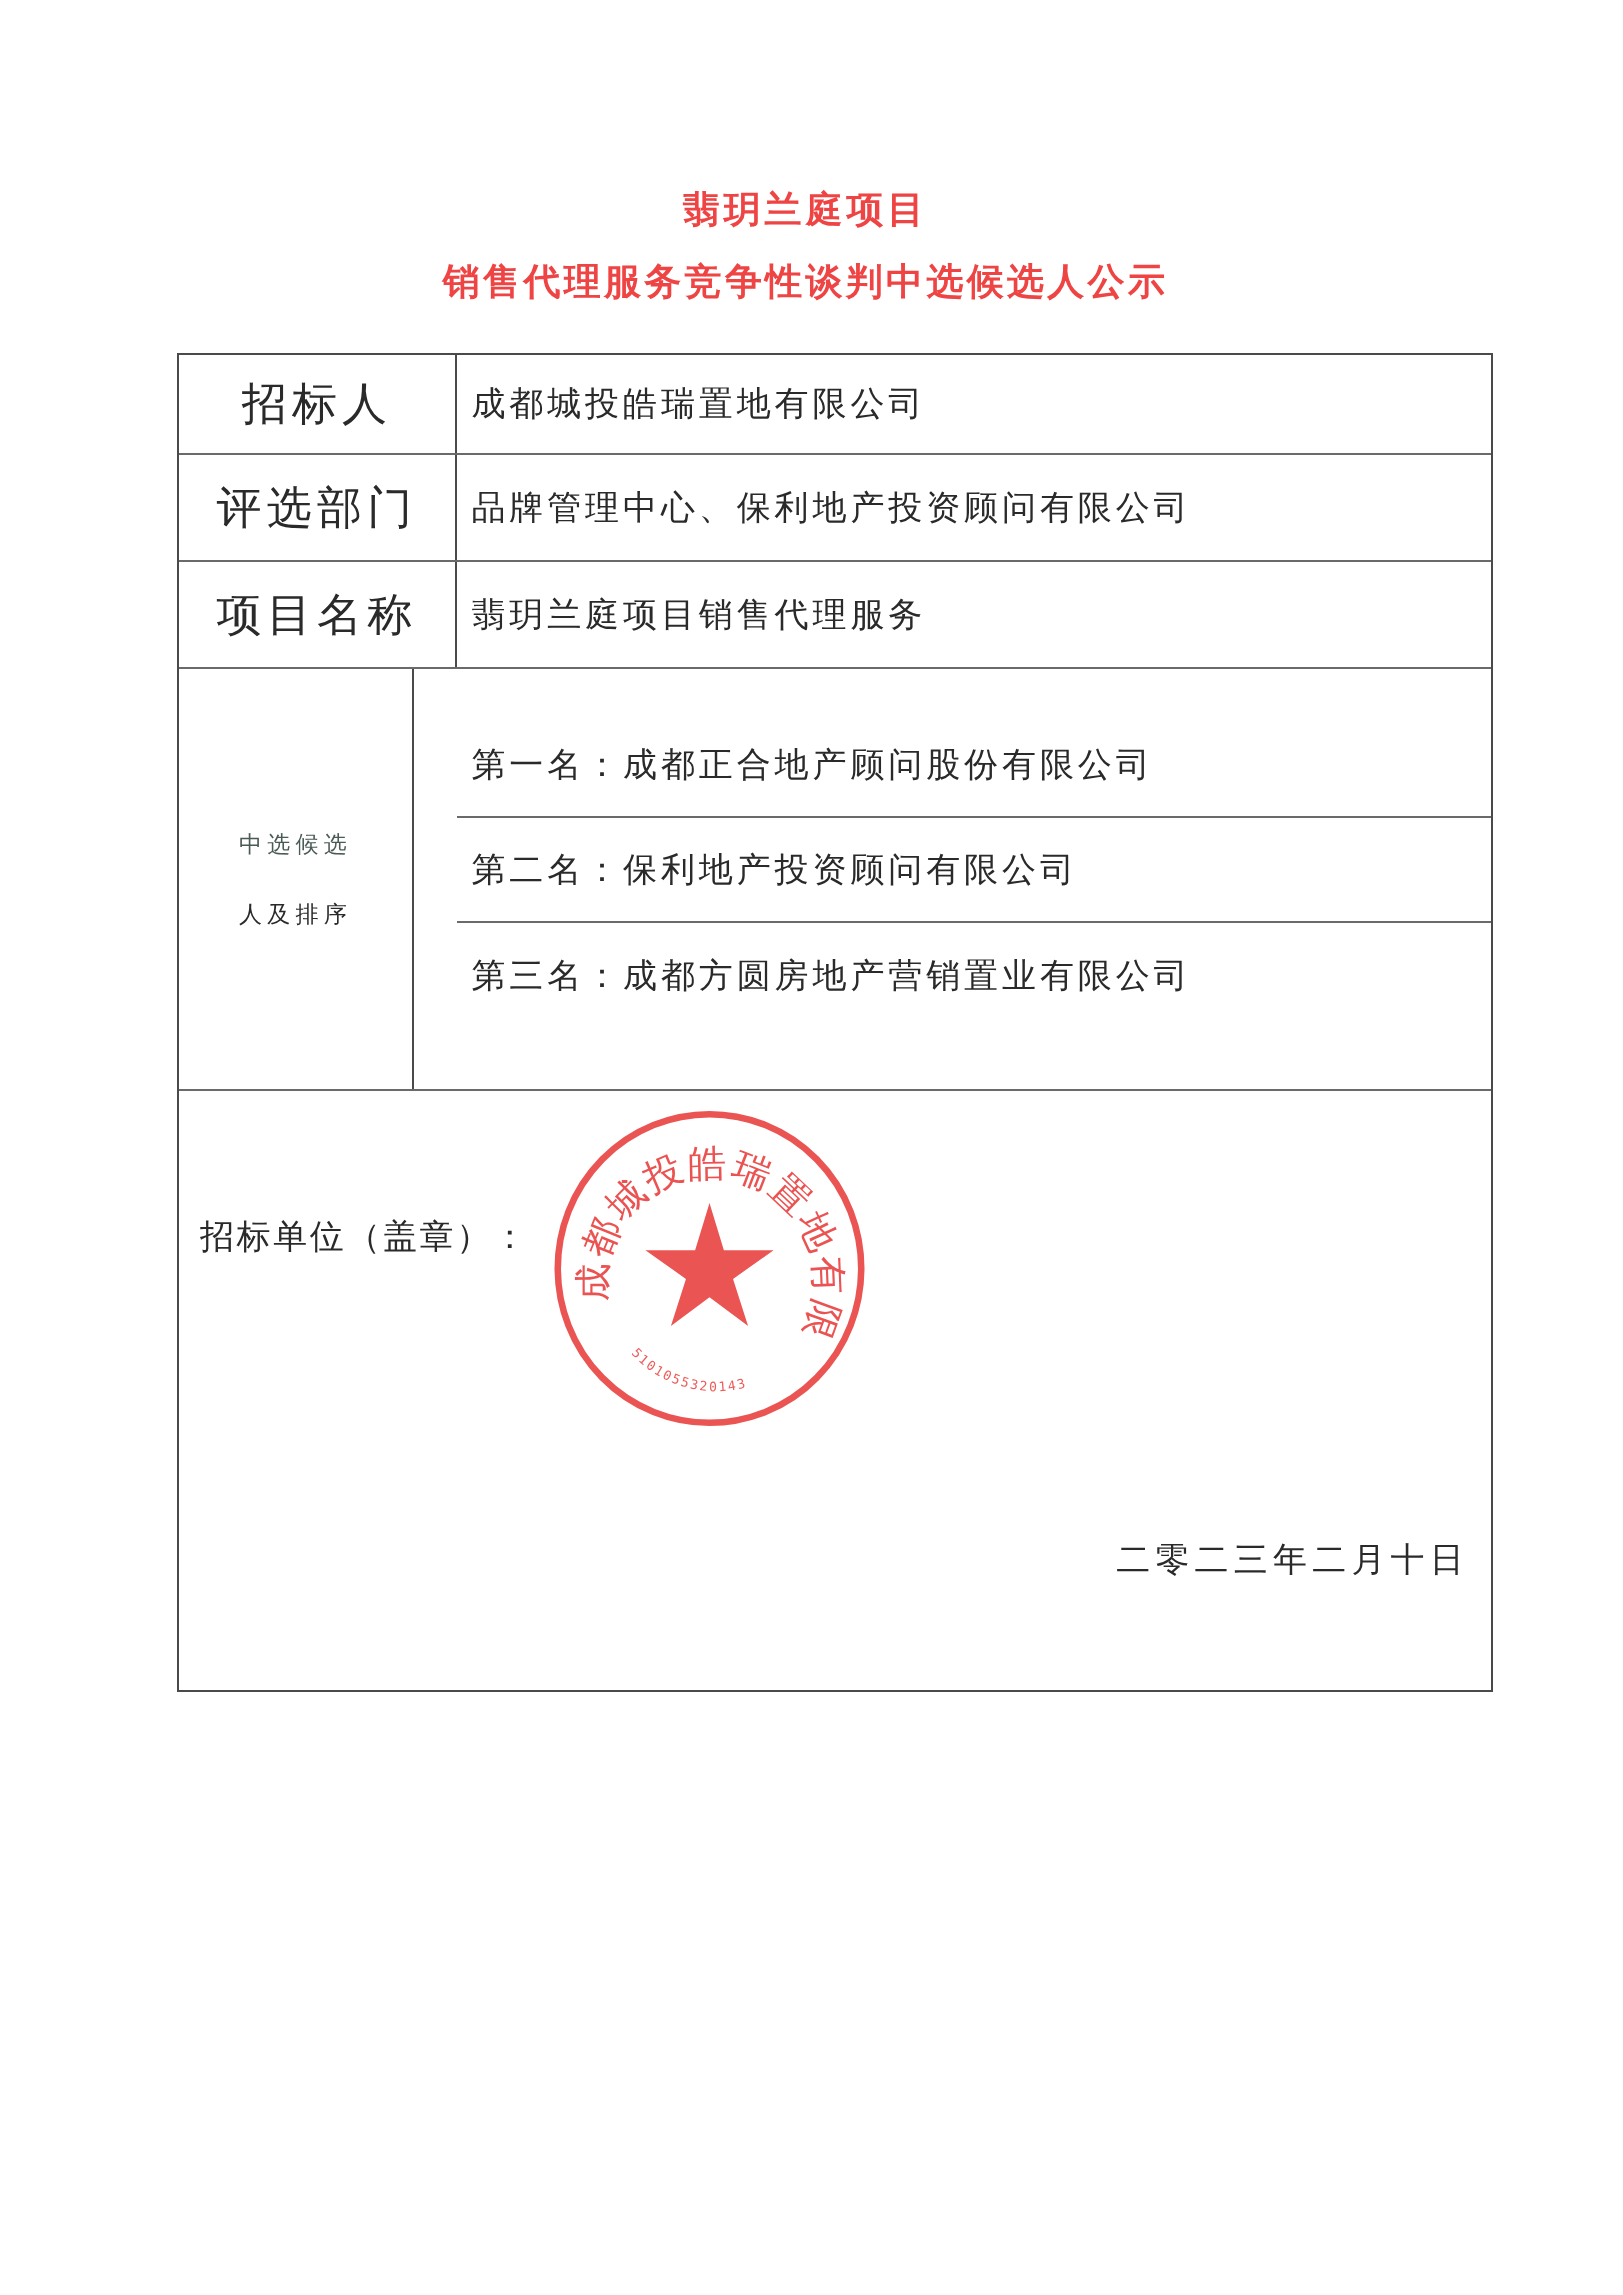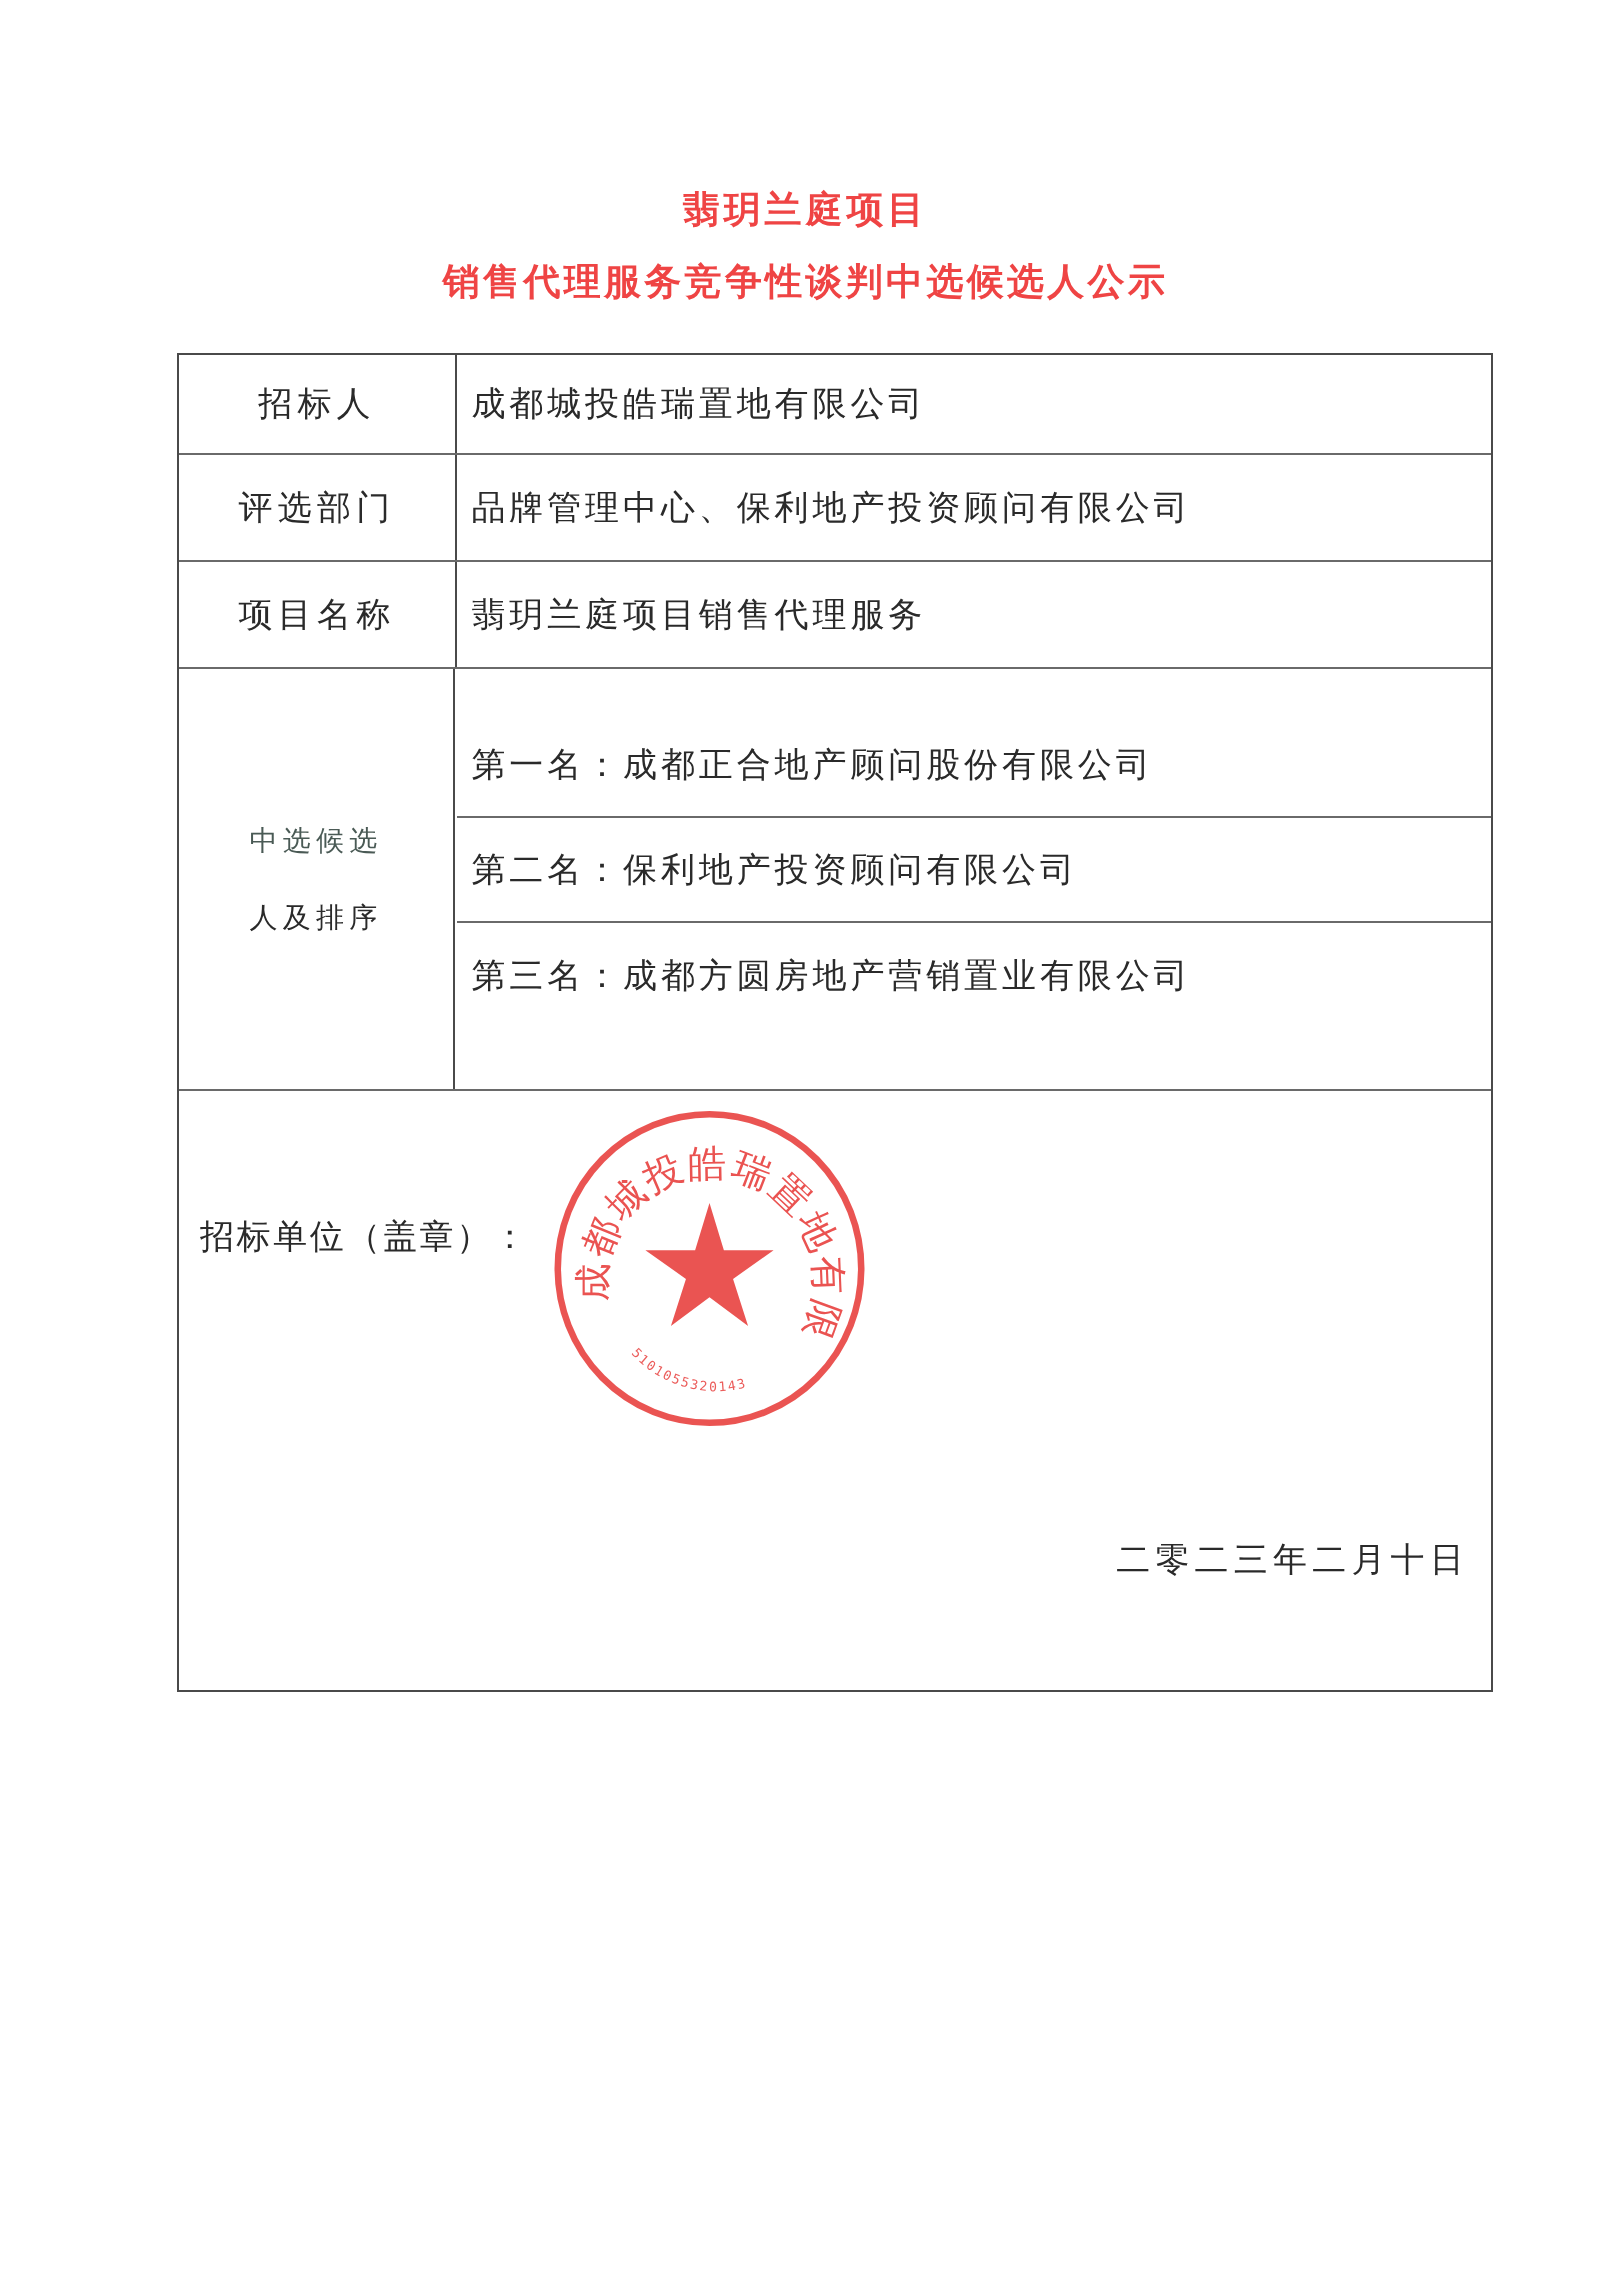--- a/index.html
+++ b/index.html
@@ -18,32 +18,32 @@
 
   .table {
     position: absolute; left: 177px; top: 353px; width: 1316px; height: 1339px;
     border: 2px solid #4a4a4a; box-sizing: border-box;
   }
   .row { position: absolute; left: 0; right: 0; border-bottom: 2px solid #6a6a6a; box-sizing: border-box; }
   .label-cell {
     position: absolute; left: 0; top: 0; bottom: 0; width: 278px;
     border-right: 2px solid #4a4a4a; box-sizing: border-box;
     display: flex; align-items: center; justify-content: center;
-    font-size: 34px; letter-spacing: 5.2px;
+    font-size: 45px; letter-spacing: 5.2px;
   }
   .value-cell {
     position: absolute; left: 278px; right: 0; top: 0; bottom: 0;
     display: flex; align-items: center; padding-left: 14.4px;
     font-size: 34px; letter-spacing: 3.9px;
   }
   .cand-label {
-    position: absolute; left: 0; top: 0; bottom: 0; width: 276px;
+    position: absolute; left: 0; top: 0; bottom: 0; width: 235px;
     border-right: 2px solid #4a4a4a; box-sizing: border-box;
     display: flex; flex-direction: column; align-items: center; justify-content: center;
-    font-size: 28px; letter-spacing: 5.2px;
+    font-size: 23px; letter-spacing: 5.2px;
   }
   .cand-label .l1 { color: #4a5a55; margin-bottom: 39px; }
   .cand-list { position: absolute; left: 278px; right: 0; top: 0; bottom: 0; margin-top: 44px; }
   .cand-item {
     height: 105px; border-bottom: 2px solid #6a6a6a; box-sizing: border-box;
     display: flex; align-items: center; padding-left: 14.4px;
     font-size: 34px; letter-spacing: 3.9px;
   }
   .cand-item:last-child { border-bottom: none; }
 

